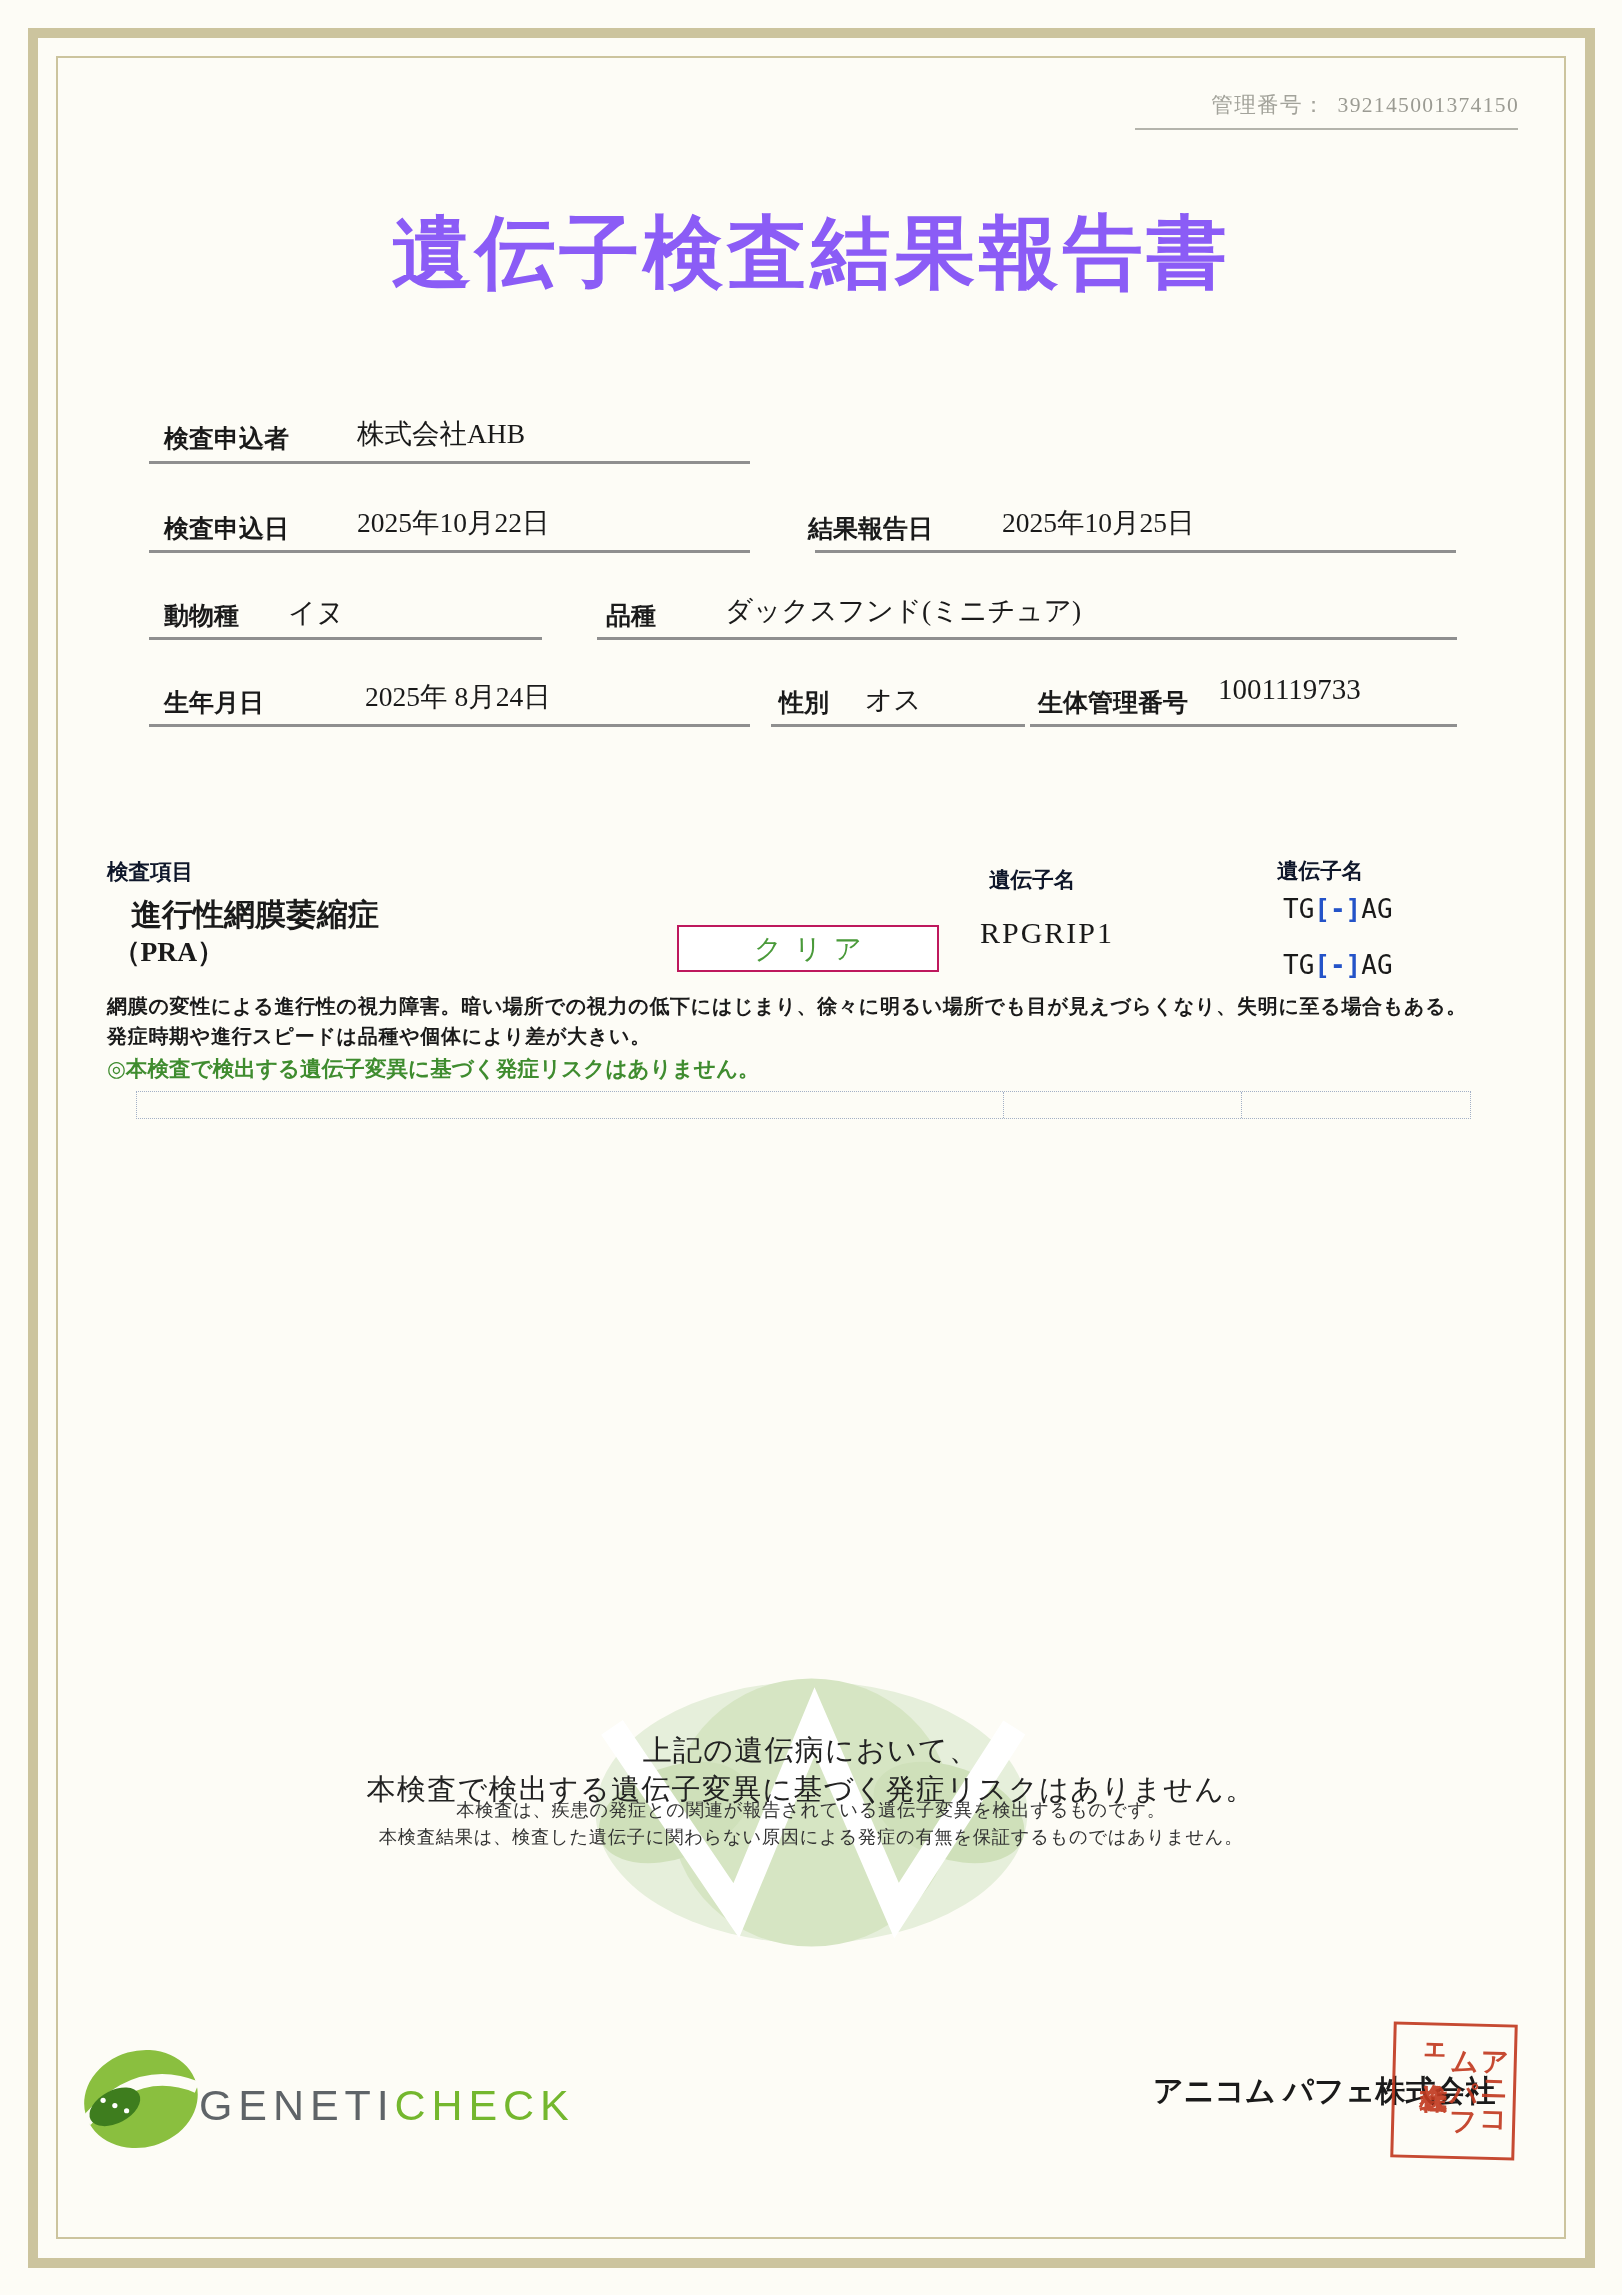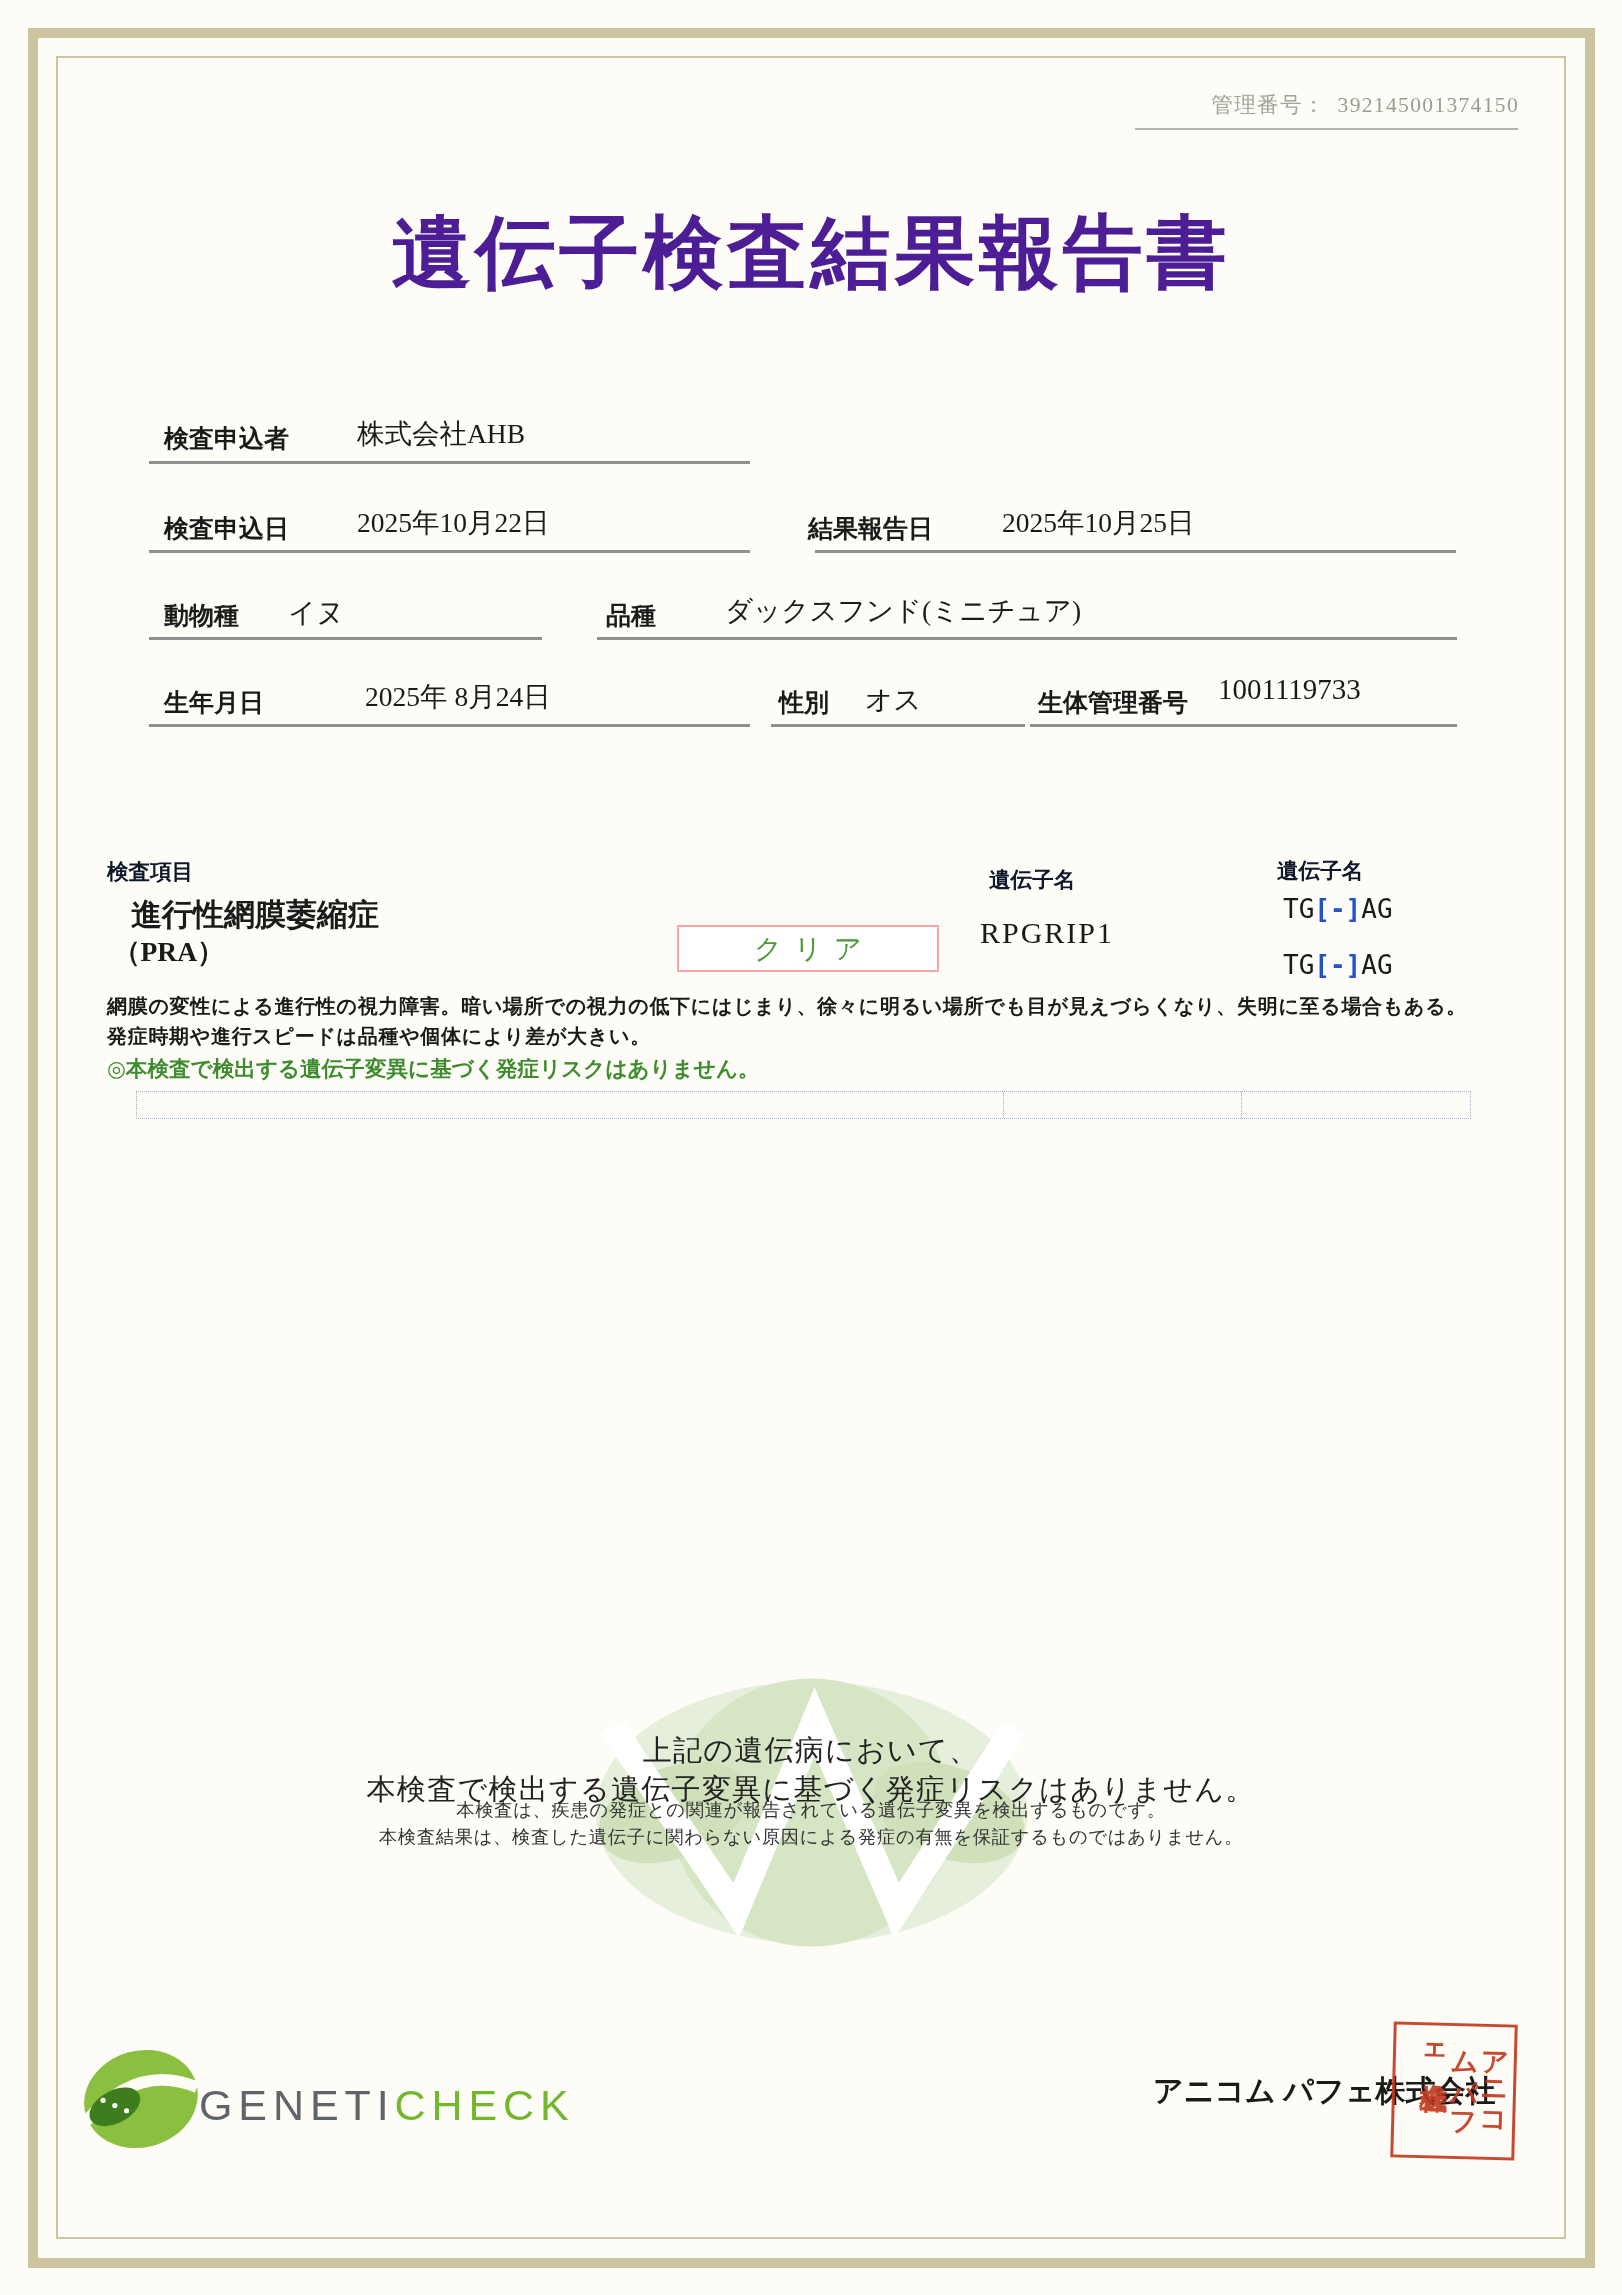--- a/index.html
+++ b/index.html
@@ -15,30 +15,30 @@
   
   .frame-outer { position:absolute; top:27.5px; left:27.5px; right:27.5px; bottom:27.5px; border:10.5px solid #ccc49e; }
   .frame-inner { position:absolute; top:56px; left:56px; right:56px; bottom:56px; border:2.6px solid #ccc49e; }
 
   .control { top:90px; right:103px; font-size:21.6px; color:#a3a39b; letter-spacing:1.3px; }
   .control .num { margin-left:11.8px; color:#9b9b93; }
   .rule { position:absolute; height:2.6px; background:#8f8f8f; }
   .rule.light { background:#b4b4ac; height:2px; }
 
   .title { top:200px; left:0; width:100%; text-align:center;
-           font-size:80px; font-weight:700; letter-spacing:3.9px; color:#4c1d95; }
+           font-size:80px; font-weight:700; letter-spacing:3.9px; color:#8b5cf6; }
 
   .lbl { font-size:25px; font-weight:700; white-space:nowrap; }
   .val { font-size:27.5px; white-space:nowrap; }
   .glabel { font-size:21.6px; font-weight:700; color:#0f172a; white-space:nowrap; }
 
   .disease { font-size:31px; font-weight:700; white-space:nowrap;margin-left:28px; }
   .disease-sub { font-size:27.5px; font-weight:700; white-space:nowrap; }
 
-  .result-box { width:262px; height:47px; border:2px solid #fca5a5;
+  .result-box { width:262px; height:47px; border:2px solid #be185d;
                 display:flex; align-items:center; justify-content:center; background:#fff; }
   .result-box span { font-size:27.5px; color:#4a9a3a; letter-spacing:11.8px; padding-left:11.8px; }
 
   .gene { font-size:30px; letter-spacing:2px; white-space:nowrap; }
   .seq { font-family:"DejaVu Sans Mono","Liberation Mono",monospace; font-size:26px; white-space:nowrap; }
   .seq .variant { color:#2453c8; font-weight:700; }
 
   .desc { font-size:20px; font-weight:600; white-space:nowrap; letter-spacing:0.7px; }
   .risk { font-size:21.6px; font-weight:700; color:#3f8c2f; white-space:nowrap; }
 

